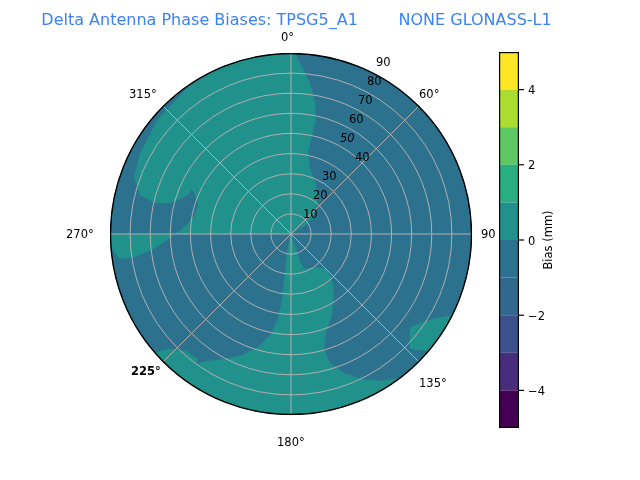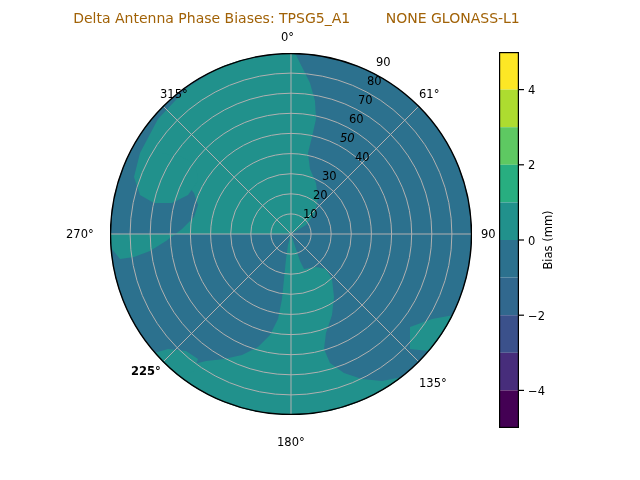--- a/index.html
+++ b/index.html
@@ -22,22 +22,22 @@
     background: #ffffff;
   }
 
   
   #fig-title {
     position: absolute;
     left: 0;
     top: 10px;
     width: 593px;
     text-align: center;
-    font-size: 14px;
-    color: #a16207;
+    font-size: 16px;
+    color: #3b82f6;
     white-space: pre;
     letter-spacing: 0px;
   }
 
   
   #polar-axes {
     position: absolute;
     left: 110px;
     top: 53px;
     width: 362px;
@@ -174,27 +174,27 @@
     <div class="r-label" style="left:212px; top:116px;">30</div>
     <div class="r-label" style="left:221px; top:97px;margin-left:24px;">40</div>
     <div class="r-label" style="left:230px; top:78px;font-style:italic;">50</div>
     <div class="r-label" style="left:239px; top:59px;">60</div>
     <div class="r-label" style="left:248px; top:40px;">70</div>
     <div class="r-label" style="left:257px; top:21px;">80</div>
     <div class="r-label" style="left:266px; top:2px;">90</div>
   </div>
 
   <div class="theta-label" style="left:281px; top:30px;">0°</div>
-  <div class="theta-label" style="left:419px; top:87px;">61°</div>
+  <div class="theta-label" style="left:419px; top:87px;">60°</div>
   <div class="theta-label" style="left:481px; top:227px;">90</div>
   <div class="theta-label" style="left:419px; top:376px;">135°</div>
   <div class="theta-label" style="left:277px; top:435px;">180°</div>
   <div class="theta-label" style="left:131px; top:364px;font-weight:bold;">225°</div>
   <div class="theta-label" style="left:66px;  top:227px;">270°</div>
-  <div class="theta-label" style="left:129px; top:87px;margin-left:31px;">315°</div>
+  <div class="theta-label" style="left:129px; top:87px;">315°</div>
 
   <div id="colorbar-axes">
     <svg id="colorbar-svg" width="20" height="376" viewBox="0 0 20 376">
       <g>
         <rect x="0" y="0" width="20" height="37.6" fill="#fde725"></rect>
         <rect x="0" y="37.6" width="20" height="37.6" fill="#addc30"></rect>
         <rect x="0" y="75.2" width="20" height="37.6" fill="#5ec962"></rect>
         <rect x="0" y="112.8" width="20" height="37.6" fill="#28ae80"></rect>
         <rect x="0" y="150.4" width="20" height="37.6" fill="#21918c"></rect>
         <rect x="0" y="188.0" width="20" height="37.6" fill="#2c718e"></rect>

